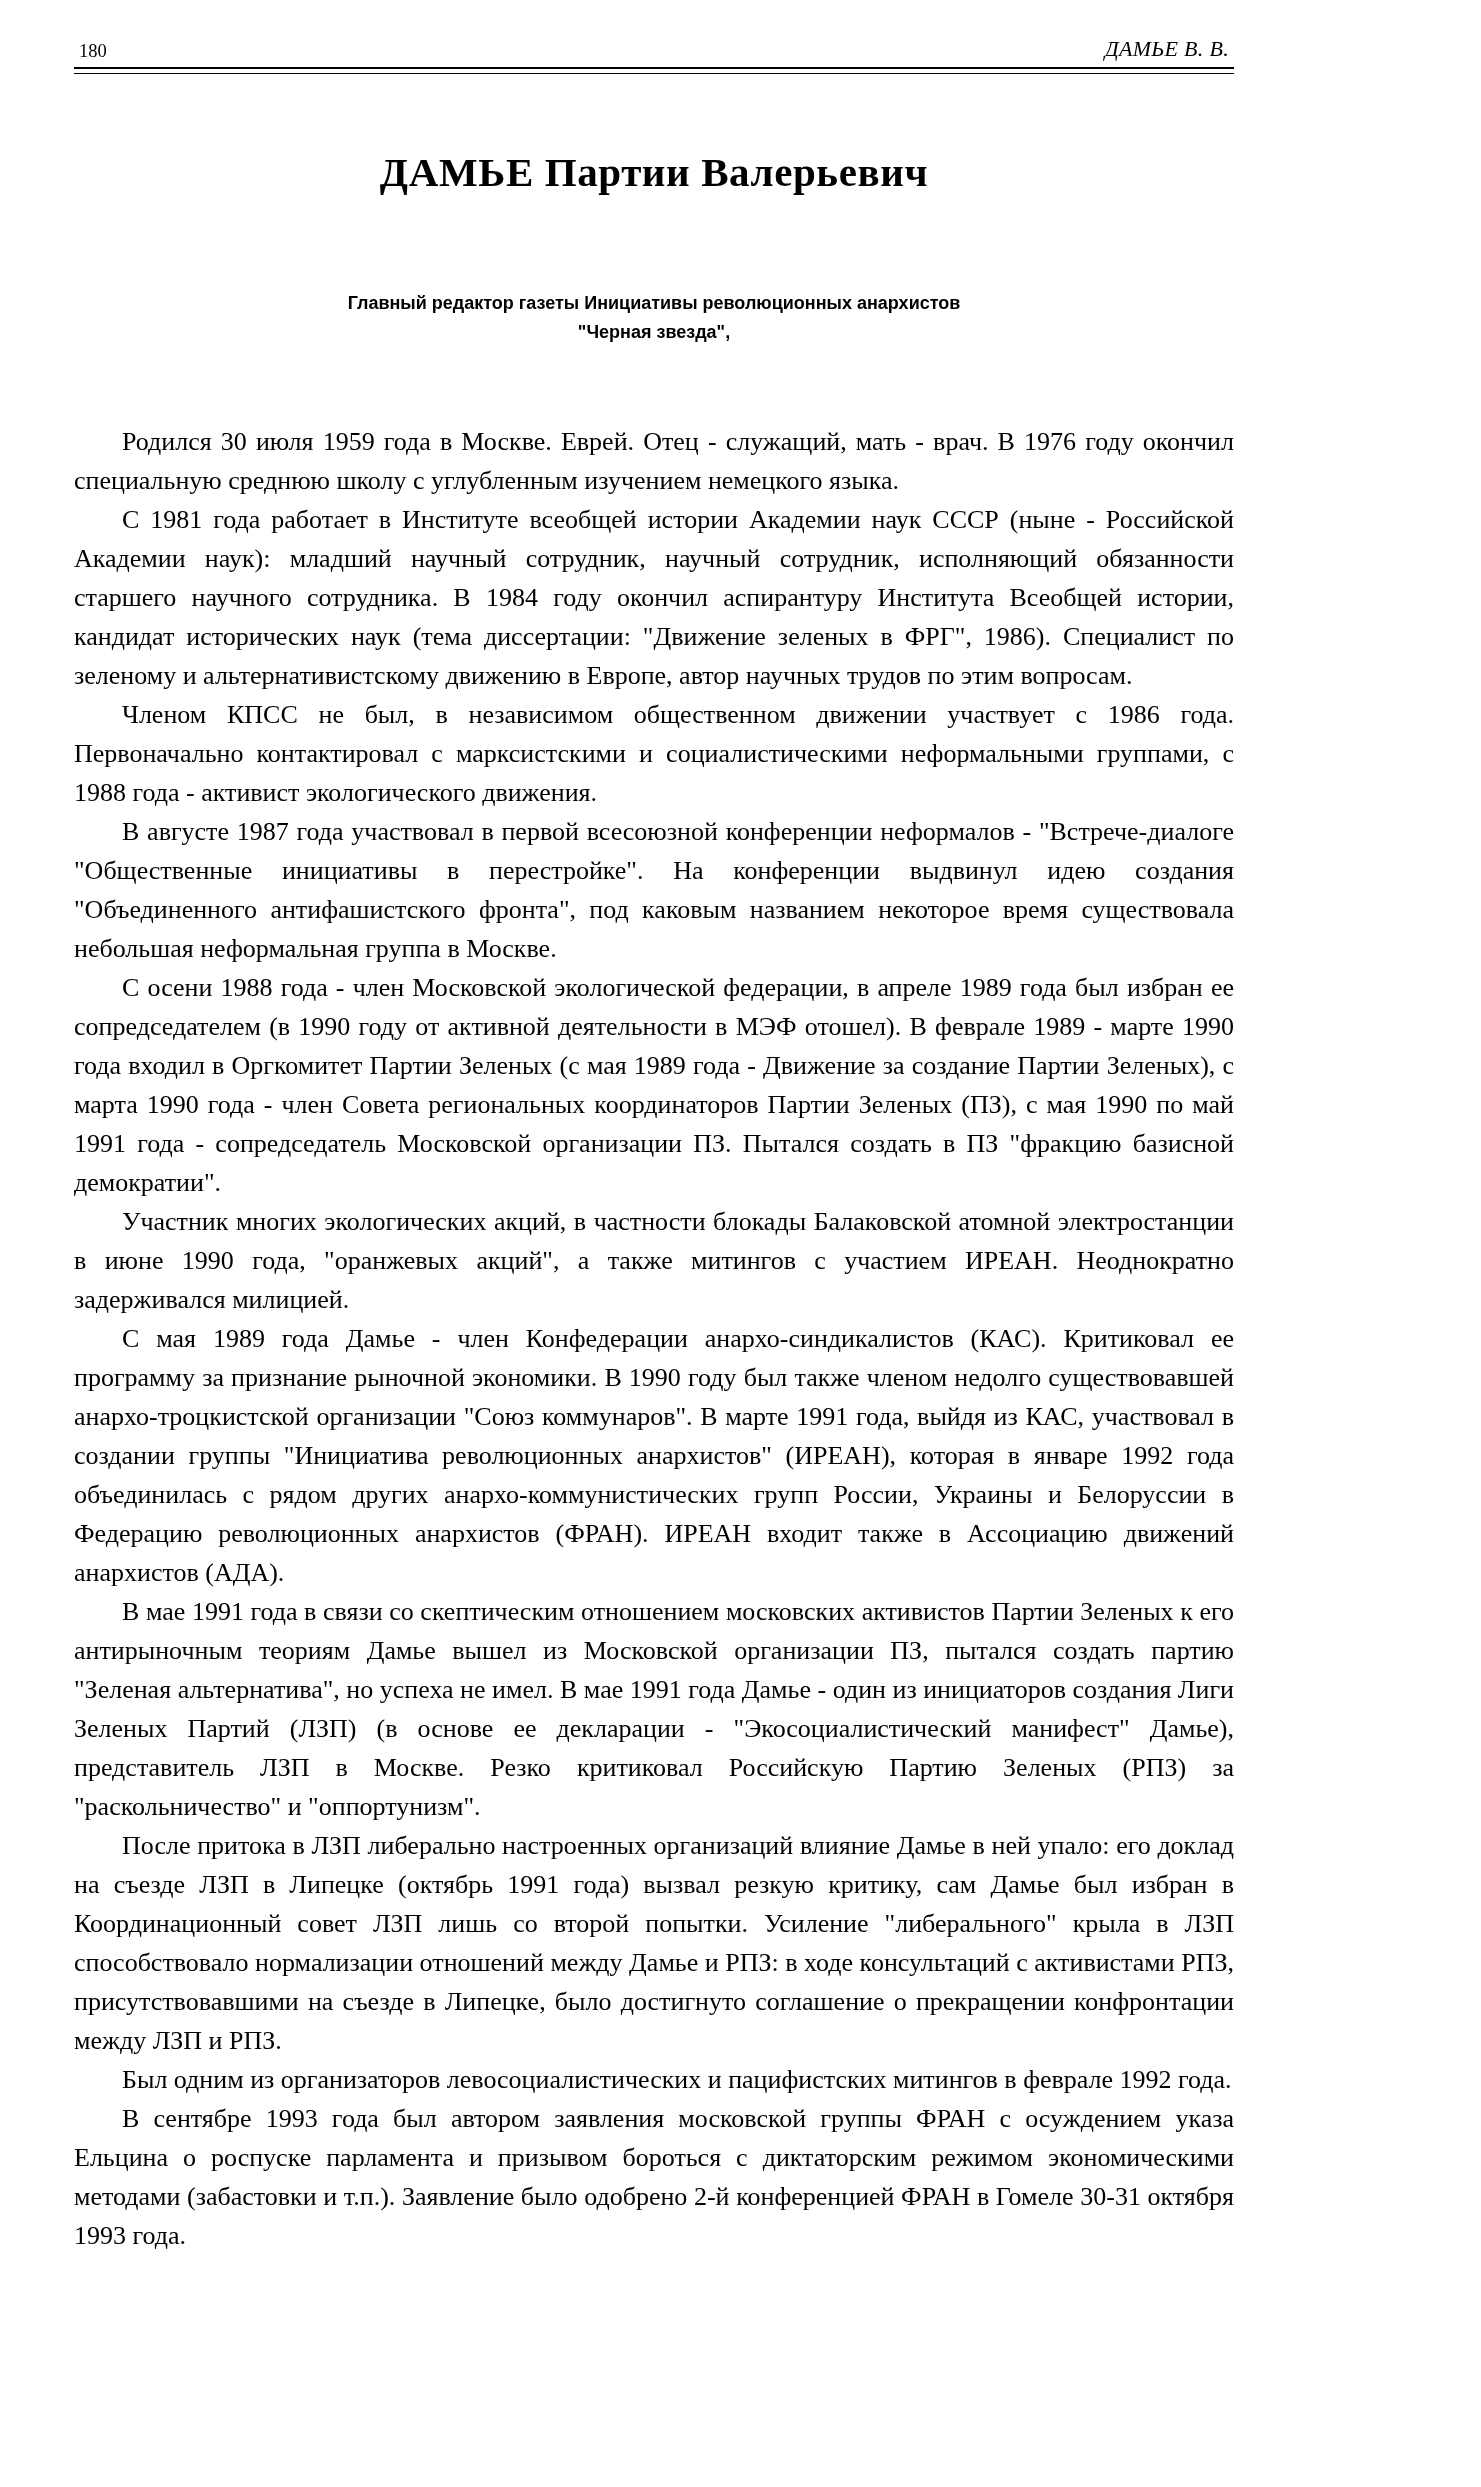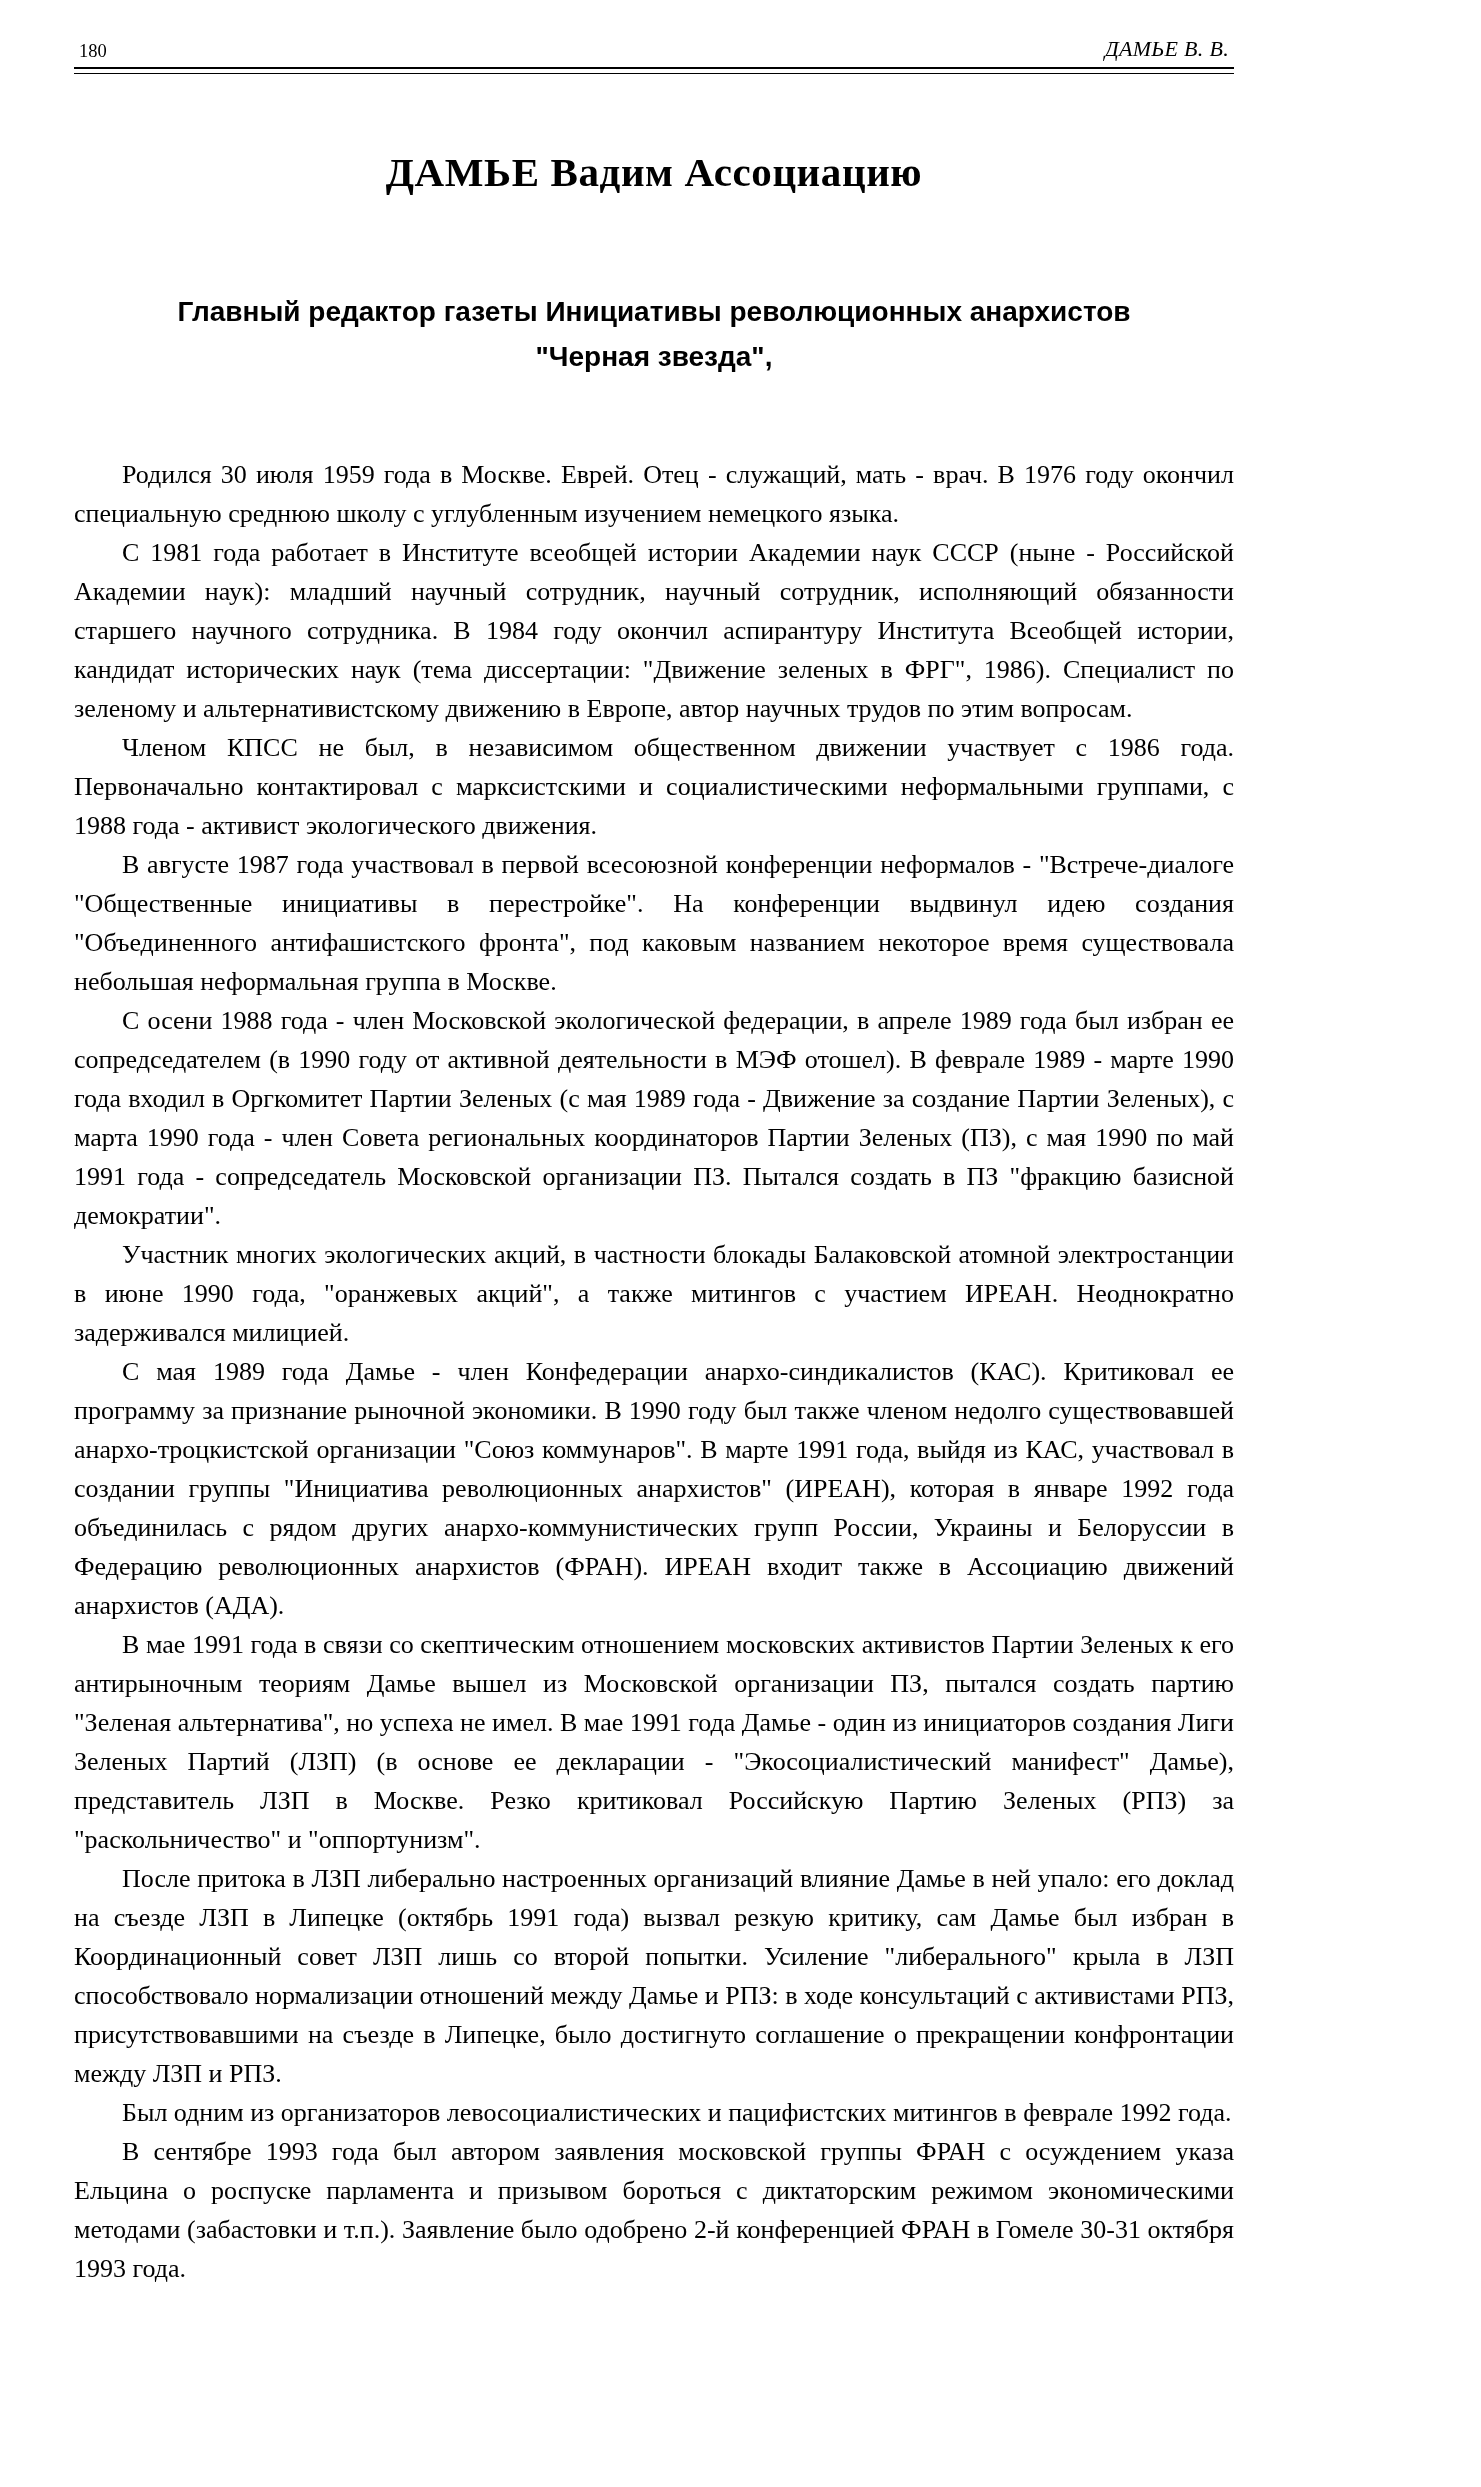--- a/index.html
+++ b/index.html
@@ -46,21 +46,21 @@
     font-family: "Liberation Serif", serif;
     font-weight: bold;
     font-size: 41px;
     text-align: center;
     margin: 0 0 93px 0;
     letter-spacing: 0.6px;
   }
   .subtitle {
     font-family: "Liberation Sans", sans-serif;
     font-weight: bold;
-    font-size: 28px;
+    font-size: 18px;
     text-align: center;
     line-height: 1.62;
     margin: 0 0 0 0;
   }
   .subtitle .ln {
     display: block;
   }
   .subtitle-block {
     margin-bottom: 75px;
   }
@@ -81,21 +81,21 @@
 <body>
 
 <div class="page">
 
   <div class="runhead">
     <span class="folio">180</span>
     <span class="author">ДАМЬЕ В. В.</span>
   </div>
   <div class="rule-double"></div>
 
-  <h1 class="doc-title">ДАМЬЕ Вадим Ассоциацию</h1>
+  <h1 class="doc-title">ДАМЬЕ Партии Валерьевич</h1>
 
   <div class="subtitle subtitle-block">
     <span class="ln">Главный редактор газеты Инициативы революционных анархистов</span>
     <span class="ln">"Черная звезда",</span>
   </div>
 
   <div class="body-text">
     <p>Родился 30 июля 1959 года в Москве. Еврей. Отец - служащий, мать - врач. В 1976 году окончил специальную среднюю школу с углубленным изучением немецкого языка.</p>
     <p>С 1981 года работает в Институте всеобщей истории Академии наук СССР (ныне - Российской Академии наук): младший научный сотрудник, научный сотрудник, исполняющий обязанности старшего научного сотрудника. В 1984 году окончил аспирантуру Института Всеобщей истории, кандидат исторических наук (тема диссертации: "Движение зеленых в ФРГ", 1986). Специалист по зеленому и альтернативистскому движению в Европе, автор научных трудов по этим вопросам.</p>
     <p>Членом КПСС не был, в независимом общественном движении участвует с 1986 года. Первоначально контактировал с марксистскими и социалистическими неформальными группами, с 1988 года - активист экологического движения.</p>

